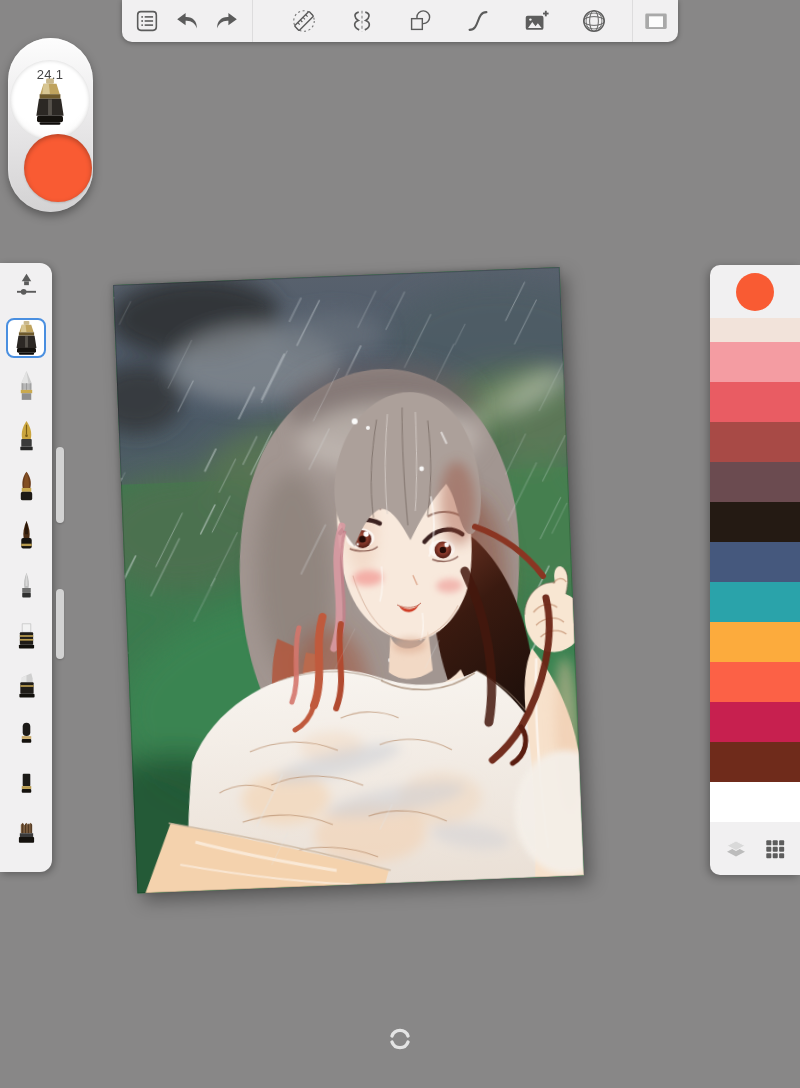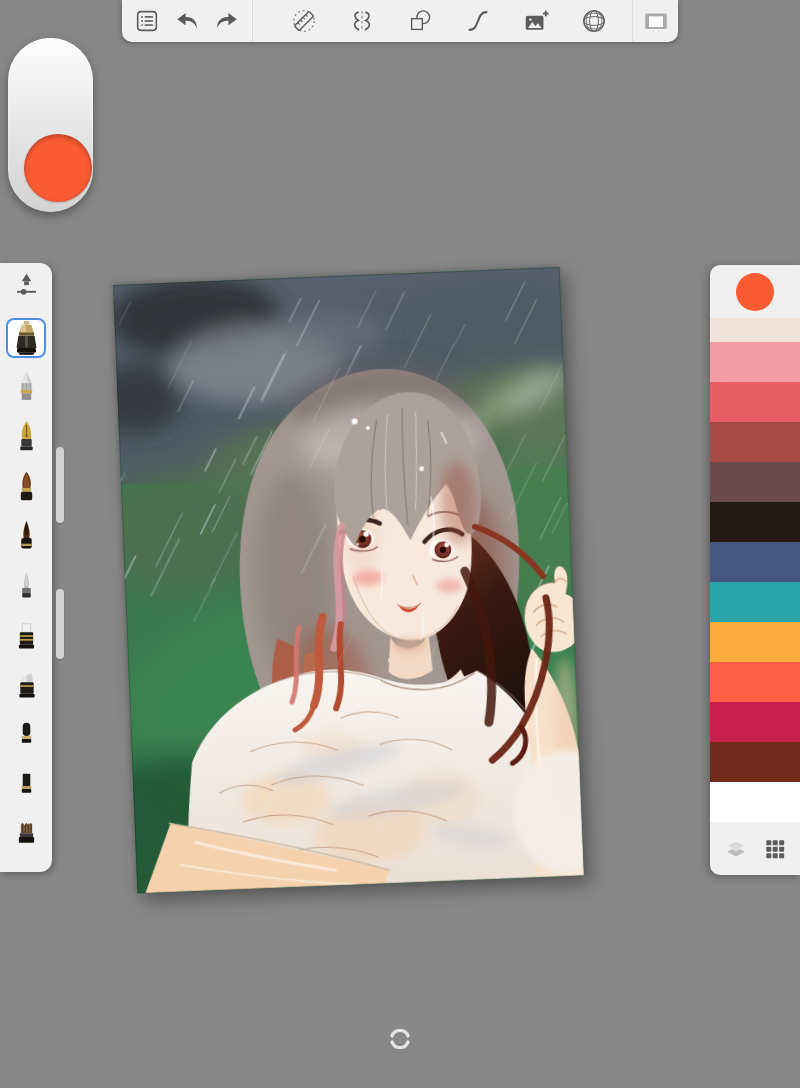--- a/index.html
+++ b/index.html
@@ -161,20 +161,33 @@
     <div class="tb-btn">
       <svg viewBox="0 0 30 30" width="28" height="28">
         <rect x="3.5" y="7" width="23" height="16.5" rx="1.5" fill="#a9a9a9"></rect>
         <rect x="7.5" y="10" width="15" height="11.5" fill="#fcfcfc"></rect>
       </svg>
     </div>
   </div>
 </div>
 
 <div class="size-widget">
+  <div class="size-circle">
+    <div class="size-value">24.1</div>
+    <div class="size-brush"><svg viewBox="0 0 28 40" width="38" height="52">
+          <rect x="11" y="2" width="6" height="4" rx="1" fill="#c9b88c"></rect>
+          <path d="M9,6 h10 l2.5,8 h-15 z" fill="#bfa35e"></path>
+          <path d="M9,6 h4 l1,8 h-6 z" fill="#e3d4a8" opacity=".7"></path>
+          <rect x="6" y="14" width="16" height="3.5" fill="#6e5a2c"></rect>
+          <path d="M5.5,17.5 h17 l2,13 h-21 z" fill="#2c2824"></path>
+          <rect x="12.5" y="18" width="3" height="12" fill="#6a645c" opacity=".7"></rect>
+          <rect x="4" y="30.5" width="20" height="5" rx="1.5" fill="#15120e"></rect>
+          <rect x="6" y="35.5" width="16" height="2" rx="1" fill="#0c0a08"></rect>
+        </svg></div>
+  </div>
   <div class="color-circle" style="background: rgb(249, 91, 51);"></div>
 </div>
 
 <div class="sidebar">
     <div class="brush-item">
       <svg viewBox="0 0 28 40" width="29" height="38">
         <path d="M14,5 l5,8 h-10 z" fill="#5b5b5b"></path>
         <rect x="11.5" y="13" width="5" height="4" fill="#5b5b5b"></rect>
         <line x1="4" y1="24" x2="24" y2="24" stroke="#5b5b5b" stroke-width="2"></line>
         <circle cx="11" cy="24" r="3" fill="#5b5b5b"></circle>

